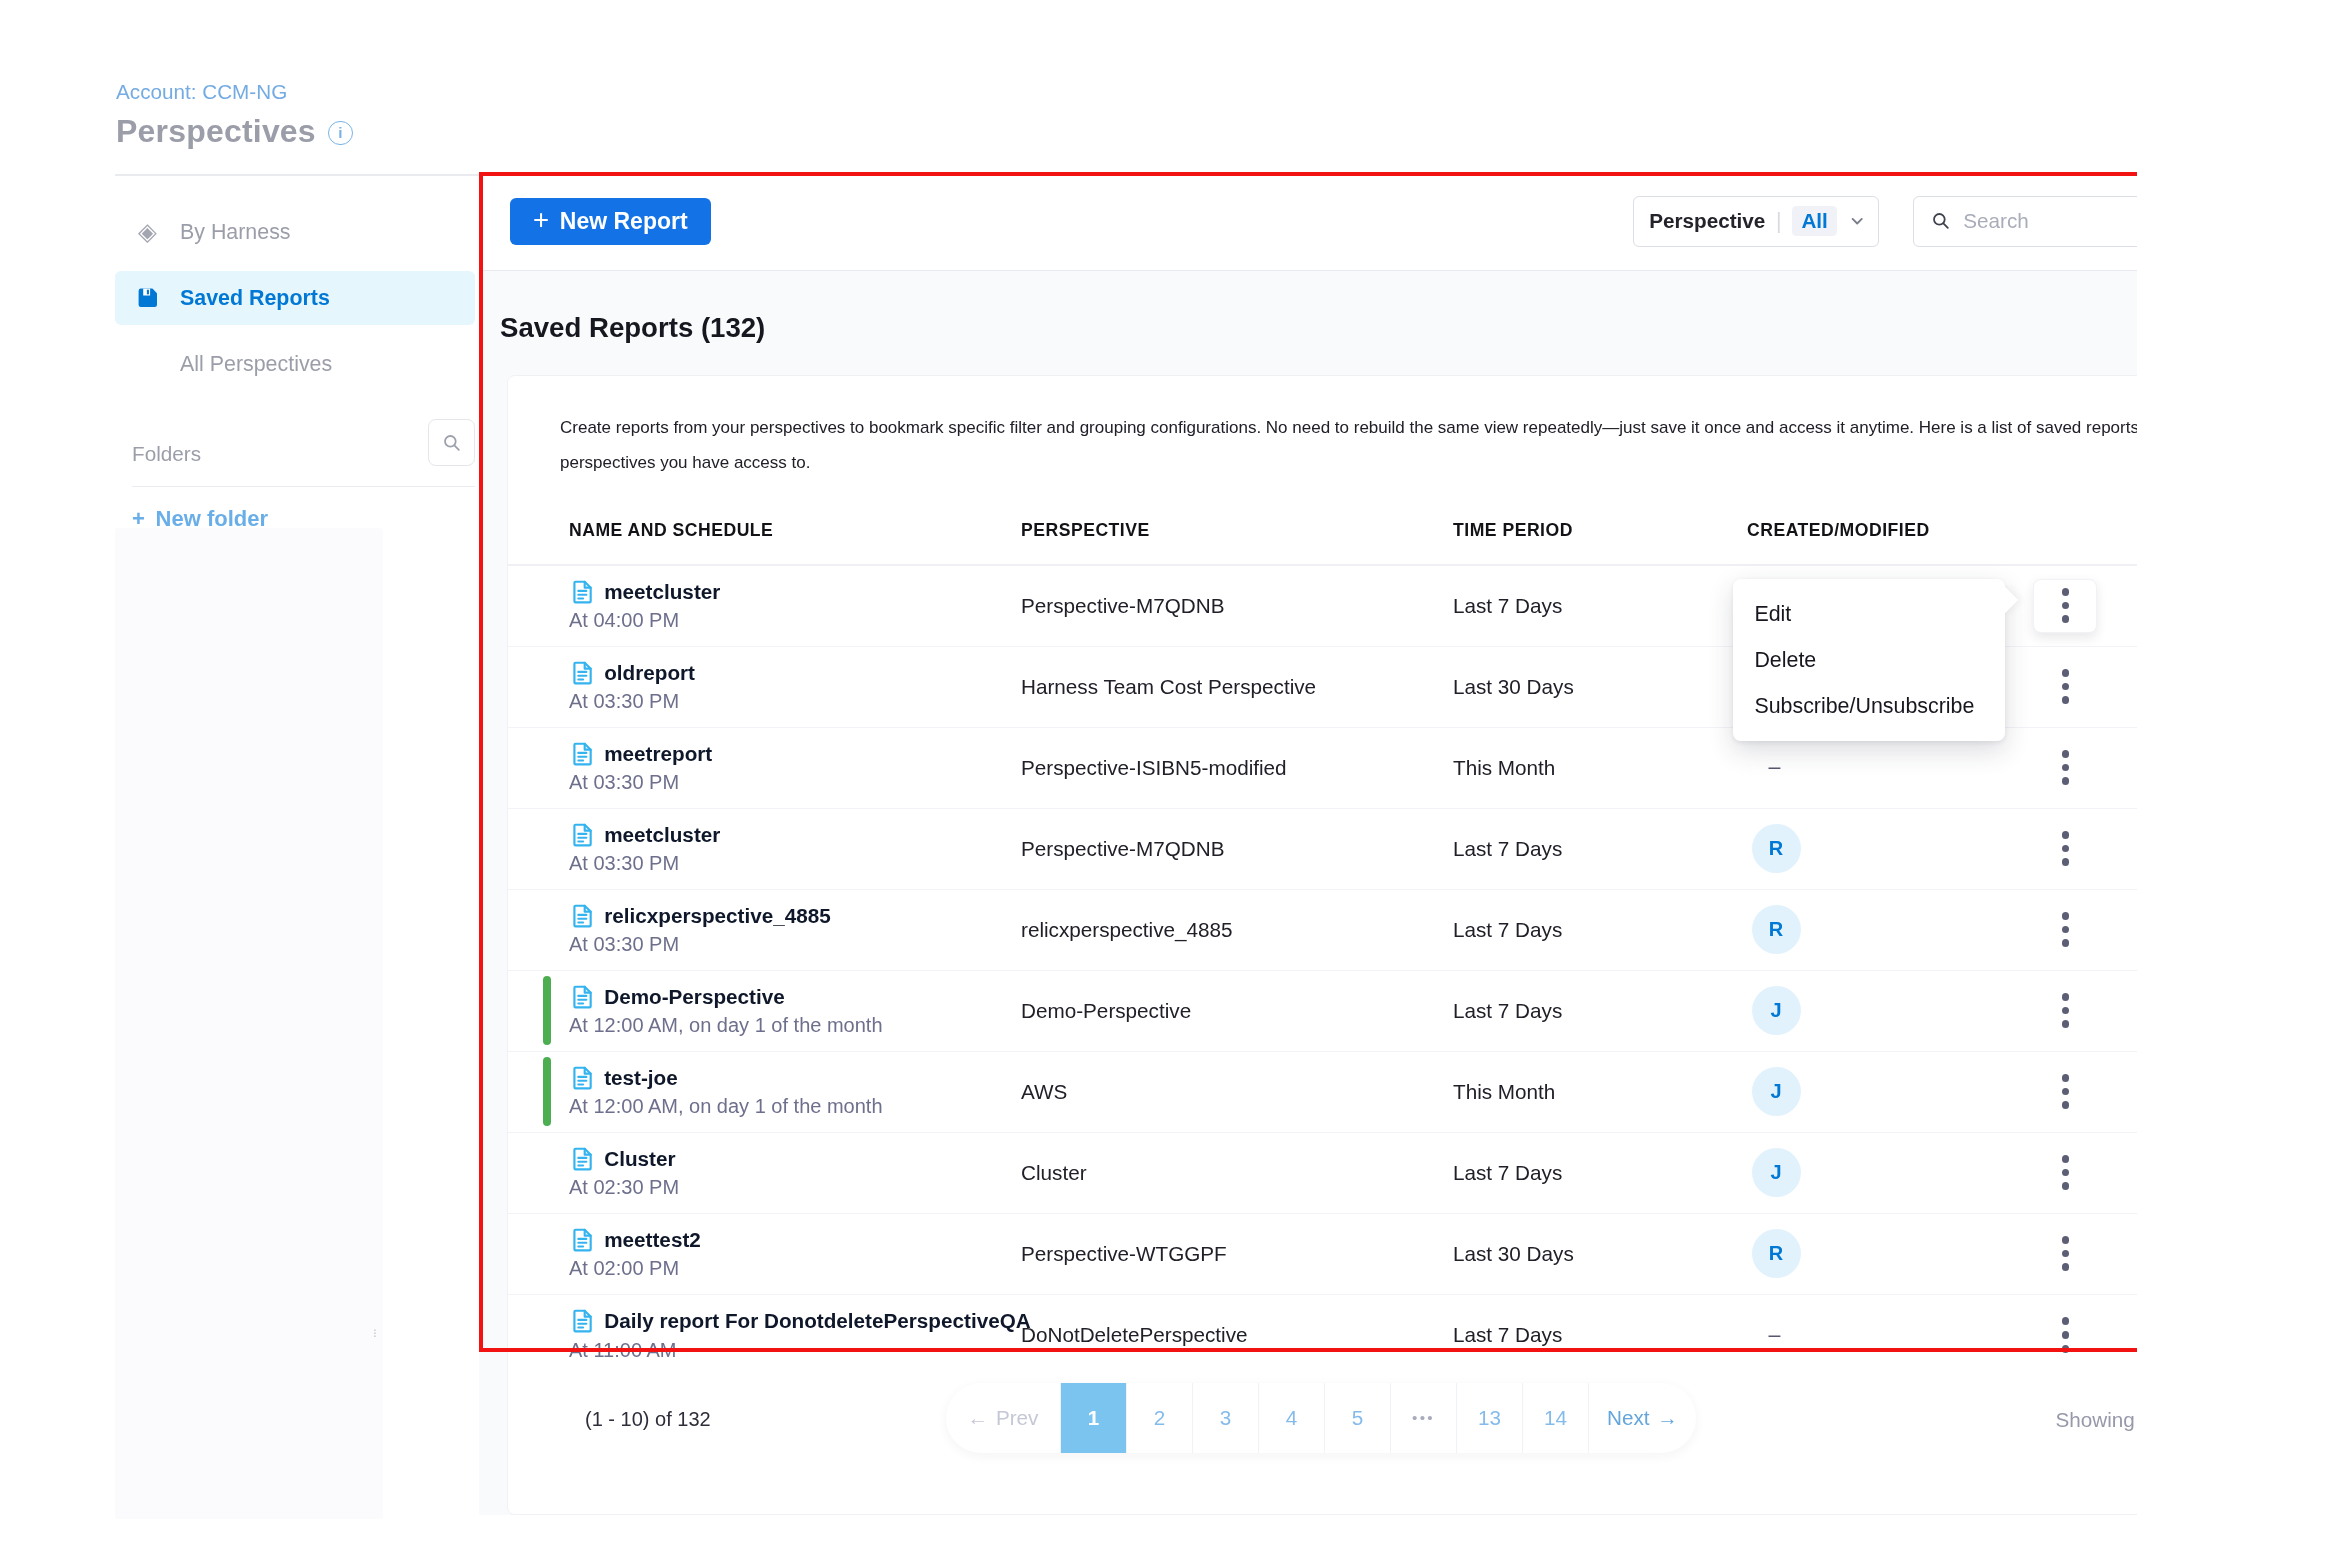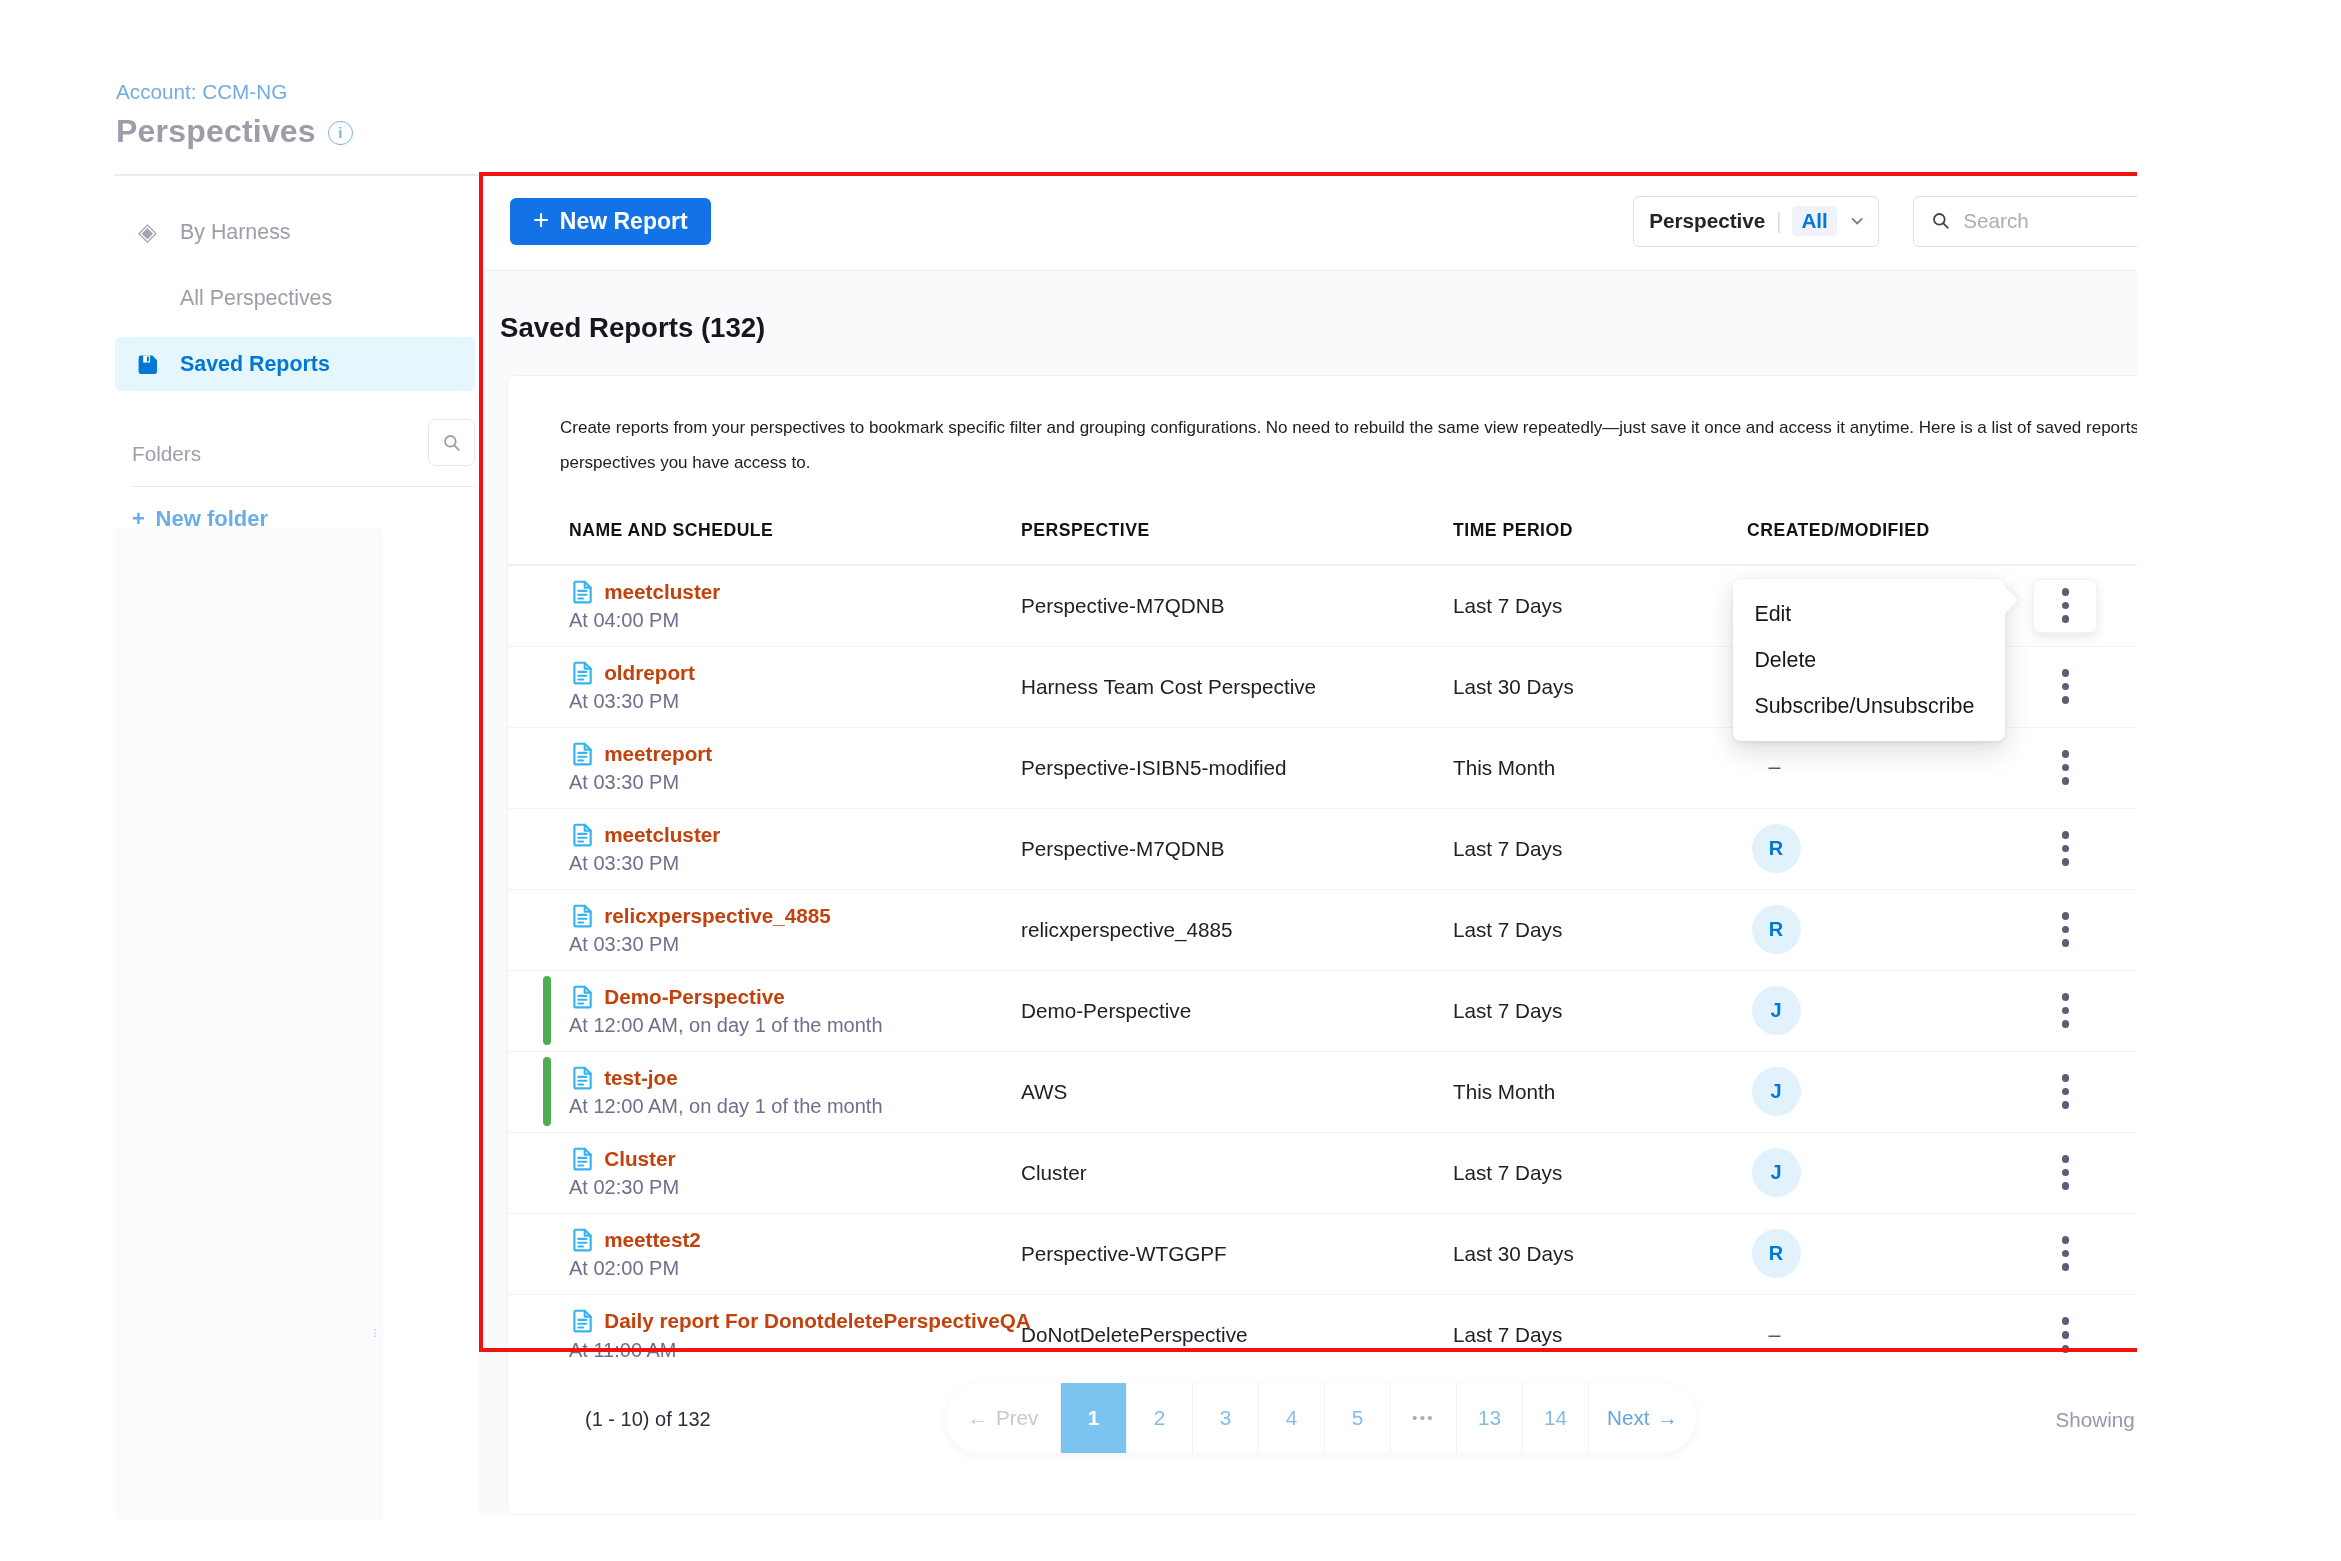--- a/index.html
+++ b/index.html
@@ -67,21 +67,21 @@
   .th.c-name{ width:452px; } .th.c-persp{ width:432px; } .th.c-time{ width:294px; } .th.c-created{ width:268px; }
   .tbl-head-divider { height:1.5px; background:#eef0f4; margin:23px 23px 0 0; }
   .rows {}
   .row { position:relative; height:81px; display:flex; align-items:center; padding-left:61px;
     border-bottom:1.5px solid #f2f3f7; }
   .row:last-child { border-bottom:none; }
   .green-bar { position:absolute; left:35px; top:5.4px; bottom:5.4px; width:8.4px; border-radius:5.4px; background:#4cae50; }
   .cell-name { width:452px; display:flex; flex-direction:column; justify-content:center; }
   .name-line { display:flex; align-items:center; gap:9.2px; }
   .doc-icon { flex:0 0 auto; color:#34b4ef; display:grid; place-items:center; }
-  .report-name { font-size:20.7px; font-weight:bold; color:#c2410c; white-space:nowrap; }
+  .report-name { font-size:20.7px; font-weight:bold; color:#0f172a; white-space:nowrap; }
   .schedule { font-size:20px; color:#6d6f8c; margin-top:4.6px; white-space:nowrap; }
   .cell-persp { width:432px; font-size:20.7px; color:#202029; }
   .cell-time { width:294px; font-size:20.7px; color:#202029; }
   .cell-created { width:268px; display:flex; align-items:center; }
   .avatar { width:49px; height:49px; border-radius:50%; background:#e2f2fc; color:#0278d5;
     font-size:20px; font-weight:bold; display:grid; place-items:center; margin-left:4.6px; }
   .created-dash { font-size:21.4px; color:#565870; margin-left:21.4px; }
   .cell-actions { flex:1; display:flex; align-items:center; }
   .kebab-wrap { margin-left:18.4px; width:64px; height:54px; display:grid; place-items:center; border-radius:7.7px; cursor:pointer; }
   .kebab-wrap.raised { background:#fff; border:1.5px solid #f1f1f6; box-shadow:0 4.6px 10.7px rgba(40,41,61,.10); }
@@ -121,38 +121,38 @@
   <div class="page-title-row">
     <span class="page-title">Perspectives</span>
     <span class="info-icon">i</span>
   </div>
 
   <nav class="sidebar">
     <div class="side-item">
       <span class="glyph byharness-glyph">◈</span>
       <span>By Harness</span>
     </div>
-    <div class="side-item">
-      <span class="glyph grid-glyph">
-          <i></i>
-          <i></i>
-          <i></i>
-          <i></i>
-        </span>
-      <span>All Perspectives</span>
-    </div>
     <div class="side-item active">
       <span class="glyph">
         <svg width="27.6" height="27.6" viewBox="0 0 24 24">
           <path d="M4 6a2 2 0 0 1 2-2h10l4 4v10a2 2 0 0 1-2 2H6a2 2 0 0 1-2-2z" fill="#0278d5"></path>
           <rect x="8" y="4" width="6" height="6" fill="#fff"></rect>
           <rect x="11.2" y="5" width="1.8" height="4" fill="#0278d5"></rect>
         </svg>
       </span>
       <span>Saved Reports</span>
+    </div>
+    <div class="side-item">
+      <span class="glyph grid-glyph">
+          <i></i>
+          <i></i>
+          <i></i>
+          <i></i>
+        </span>
+      <span>All Perspectives</span>
     </div>
 
     <div class="folders-row">
       <span class="folders-label">Folders</span>
       <button class="folder-search-btn">
         <span>
           <svg width="21.4" height="21.4" viewBox="0 0 24 24" fill="none" stroke="#9da0ac" stroke-width="2" stroke-linecap="round">
             <circle cx="10.5" cy="10.5" r="6"></circle>
               <line x1="15" y1="15" x2="20" y2="20"></line>
           </svg>

